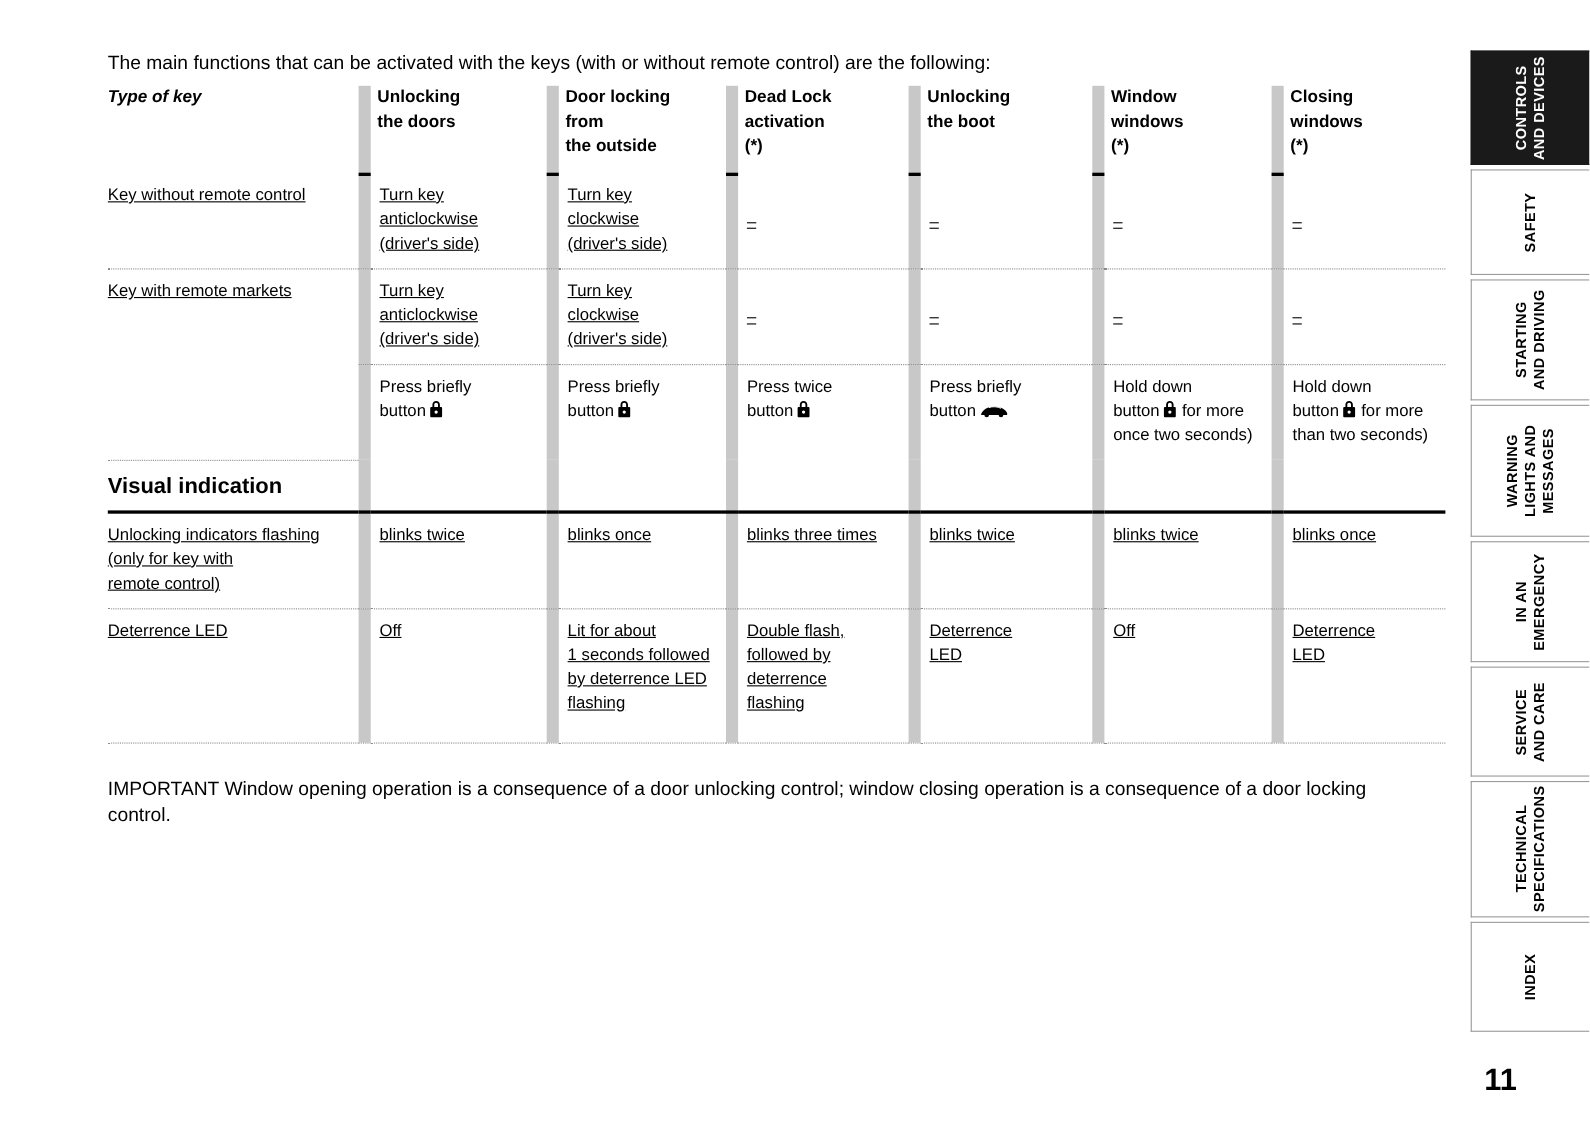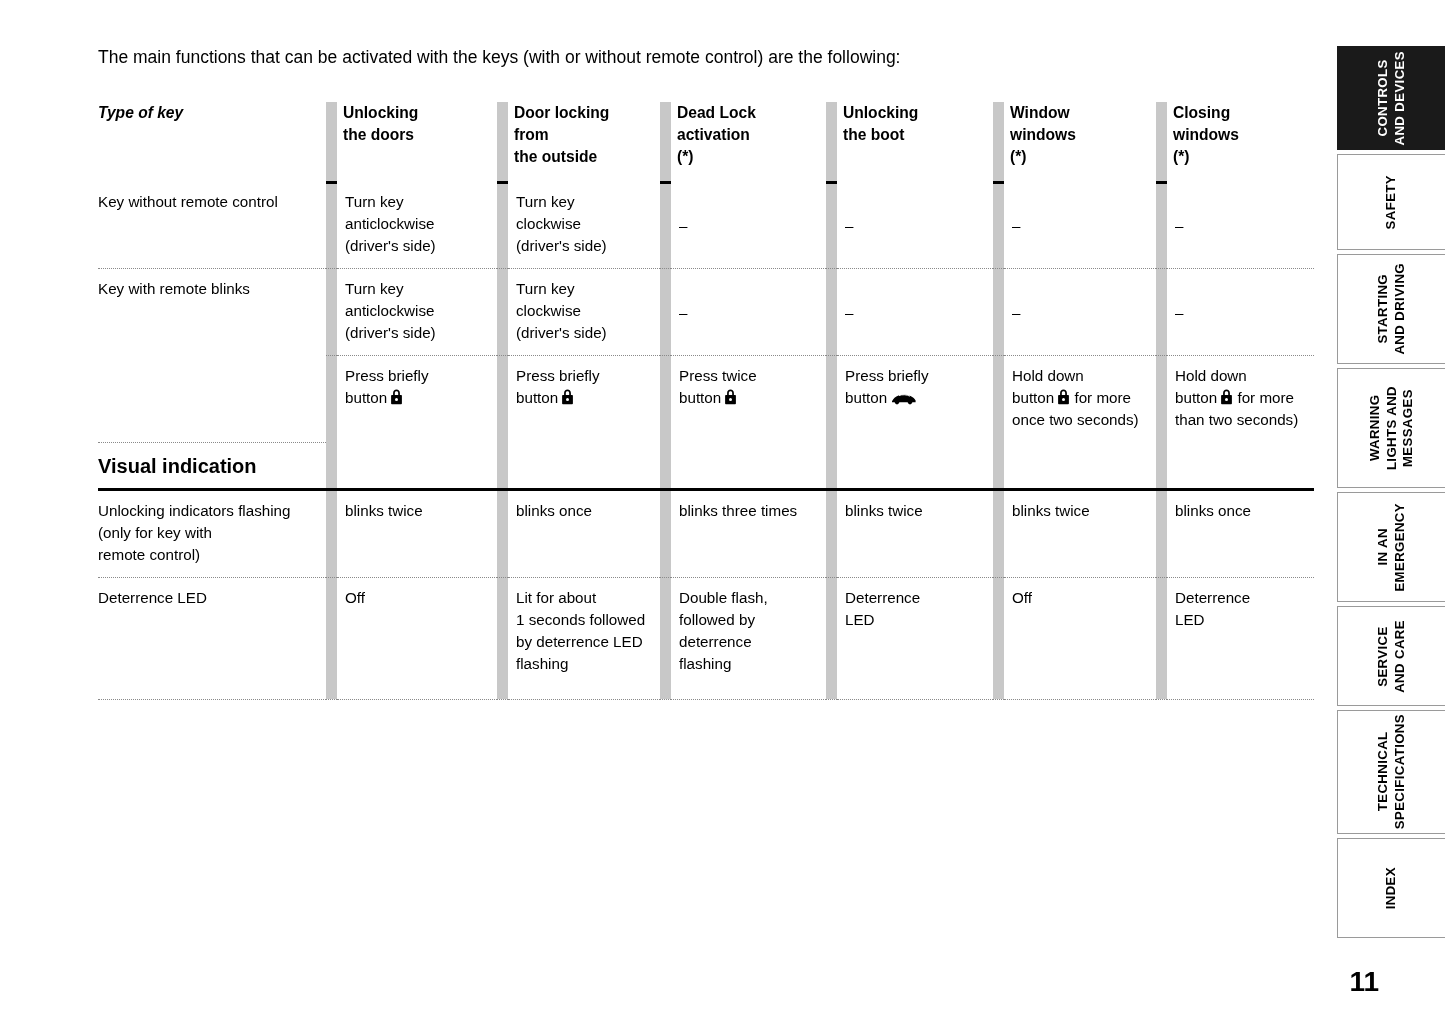--- a/index.html
+++ b/index.html
@@ -23,21 +23,21 @@
   }
   .content {
     position: absolute;
     left: 98px;
     top: 46px;
     width: 1206px;
   }
   .intro {
     font-size: 17.5px;
     line-height: 1.35;
-    margin-bottom: 32px;
+    margin-bottom: 8px;
   }
 
   
   table.keytable {
     border-collapse: collapse;
     width: 1206px;
     table-layout: fixed;
     font-size: 15.2px;
   }
   table.keytable td, table.keytable th {
@@ -70,20 +70,21 @@
     padding-left: 0 !important;
   }
   .dash {
     text-align: center;
   }
   .thickline td {
     border-bottom: 3px solid #000000;
   }
   .thinline td {
     border-bottom: 1px dotted #8a8a8a;
+    text-decoration: underline;
   }
   .sectionlabel {
     font-weight: bold;
     font-size: 20px;
     padding: 12px 0 10px 0 !important;
   }
   .vmid {
     vertical-align: middle;
   }
   .icon-lock, .icon-boot {
@@ -211,21 +212,21 @@
         <td class="cell dash" style="padding-top:33px !important">–</td>
         <td class="colgap"></td>
         <td class="cell dash" style="padding-top:33px !important">–</td>
         <td class="colgap"></td>
         <td class="cell dash" style="padding-top:33px !important">–</td>
         <td class="colgap"></td>
         <td class="cell dash" style="padding-top:33px !important">–</td>
       </tr>
 
       <tr class="thinline">
-        <td class="cell first vmid" rowspan="2" style="border-bottom:1px dotted #8a8a8a">Key with remote blinks</td>
+        <td class="cell first vmid" rowspan="2" style="border-bottom:1px dotted #8a8a8a">Key with remote markets</td>
         <td class="colgap"></td>
         <td class="cell" style="white-space:pre-line">Turn key
 anticlockwise
 (driver's side)</td>
         <td class="colgap"></td>
         <td class="cell" style="white-space:pre-line">Turn key
 clockwise
 (driver's side)</td>
         <td class="colgap"></td>
         <td class="cell dash" style="padding-top:33px !important">–</td>
@@ -352,20 +353,21 @@
         <td class="cell" style="white-space:pre-line">Off</td>
         <td class="colgap"></td>
         <td class="cell" style="white-space:pre-line">Deterrence
 LED</td>
       </tr>
 
     </tbody>
       </table>
 
     <div class="footnotes">
+      <div class="fn2">IMPORTANT Window opening operation is a consequence of a door unlocking control; window closing operation is a consequence of a door locking control.</div>
     </div>
 
   </div>
 
   <div class="tabs">
     <div class="tab active" style="height:104px">
       <span class="lbl" style="white-space:pre-line">CONTROLS
 AND DEVICES</span>
     </div>
     <div class="tab" style="height:96px">

